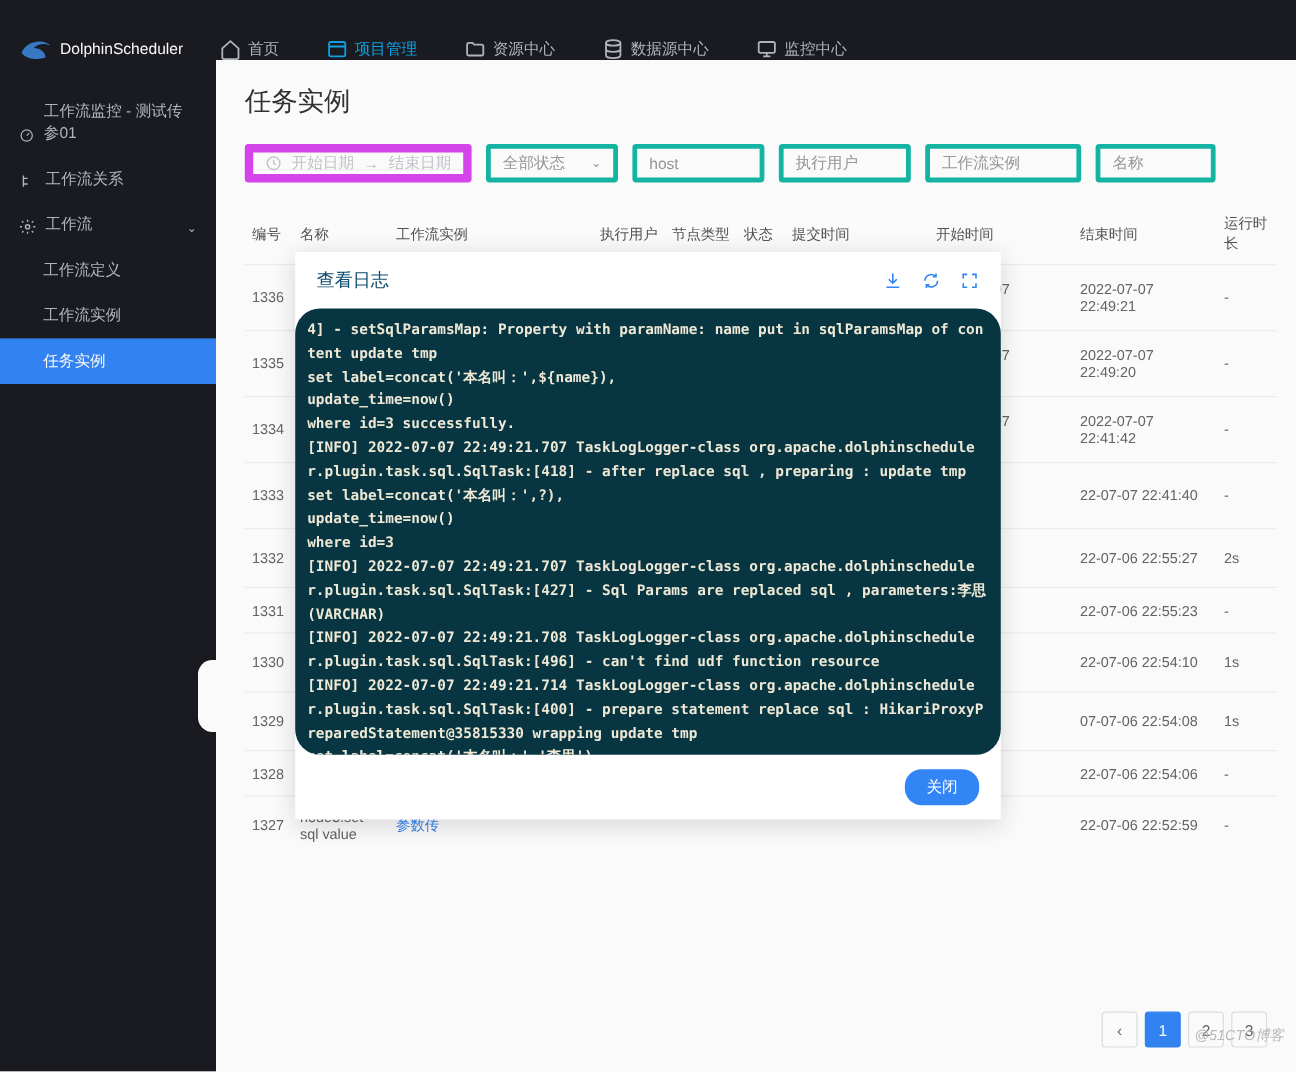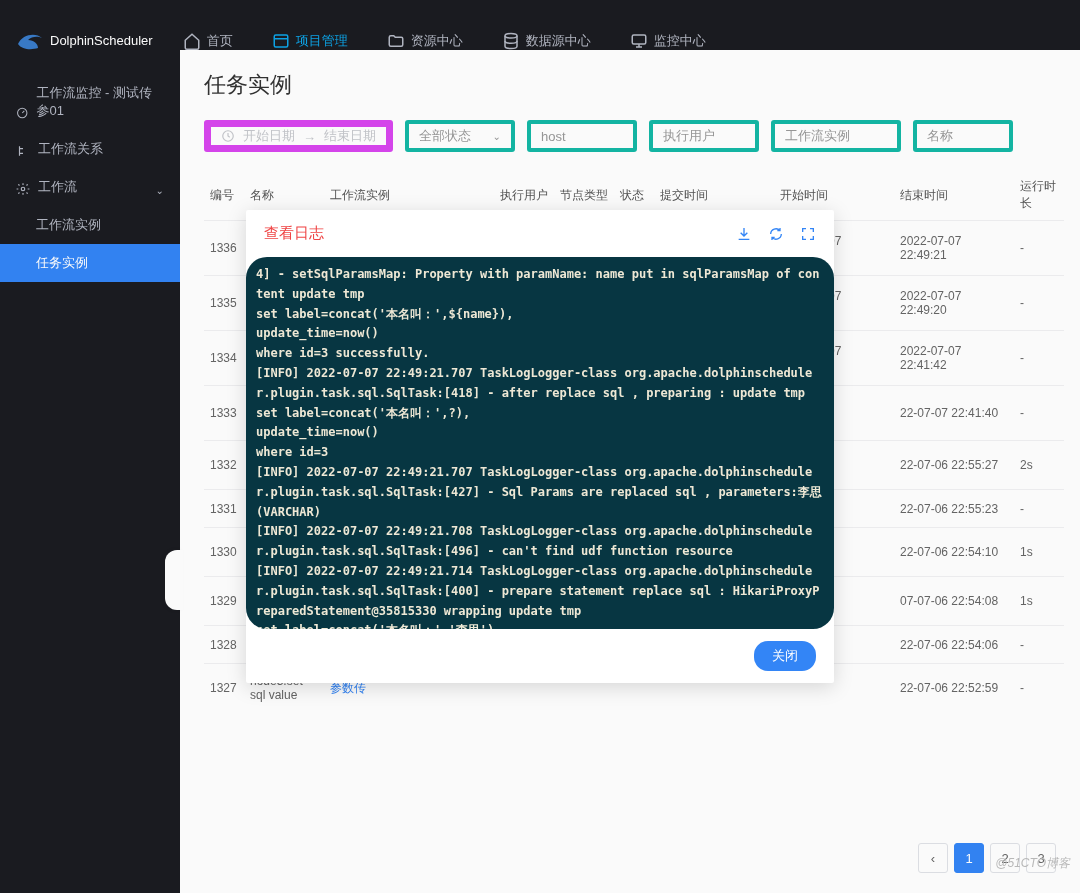--- a/index.html
+++ b/index.html
@@ -29,21 +29,21 @@
 td { padding: 10px 6px; font-size: 12px; color: #666; border-top: 1px solid #f0f0f2; vertical-align: middle; }
 .link { color: #3385f6; cursor: pointer; }
 .dot { display: inline-block; width: 14px; height: 14px; border: 1.5px solid #37b24d; border-radius: 50%; position: relative; }
 .dot:after { content: ""; position: absolute; left: 3px; top: 4px; width: 5px; height: 3px; border-left: 1.5px solid #37b24d; border-bottom: 1.5px solid #37b24d; transform: rotate(-45deg); }
 .paginate { position: absolute; bottom: 20px; right: 24px; display: flex; gap: 6px; align-items: center; }
 .pg { width: 30px; height: 30px; border: 1px solid #e0e2e7; border-radius: 3px; display: flex; align-items: center; justify-content: center; cursor: pointer; color: #666; }
 .pg.active { background: #3385f6; color: #fff; border-color: #3385f6; }
 .modal-mask { position: absolute; inset: 0; background: rgba(0,0,0,0.02); display: flex; align-items: center; justify-content: center; }
 .modal { width: 588px; background: #fff; border-radius: 2px; box-shadow: 0 4px 20px rgba(0,0,0,0.15); display: flex; flex-direction: column; }
 .modal-hd { display: flex; justify-content: space-between; align-items: center; padding: 14px 18px; }
-.modal-title { font-size: 15px; color: #ef4444; }
+.modal-title { font-size: 15px; color: #0c4a6e; }
 .modal-acts { display: flex; gap: 16px; }
 .m-ic { width: 16px; height: 16px; cursor: pointer; color: #3385f6; }
 .logbody { background: #073642; color: #eee8d5; font-family: Menlo, Consolas, monospace; font-size: 12px; line-height: 1.65; padding: 8px 10px; height: 372px; overflow: hidden; white-space: pre-wrap; word-break: break-all; font-weight: bold; border-radius: 21px; }
 .modal-ft { padding: 12px 18px; display: flex; justify-content: flex-end; }
 .btn-primary { background: #3385f6; color: #fff; border: none; border-radius: 14px; padding: 6px 18px; cursor: pointer; font-size: 13px; }
 .watermark { position: absolute; bottom: 21px; right: 10px; color: #b8b8b8; font-size: 12px; font-style: italic; }
 .notch { position: absolute; left: 165px; top: 550px; width: 18px; height: 60px; background: #fff; border-radius: 12px 0 0 12px; box-shadow: -2px 0 4px rgba(0,0,0,0.05); }
 </style>
 </head>
 <body>
@@ -109,20 +109,21 @@
         <span>工作流关系</span>
       </div>
     <div class="side-item">
         <svg class="side-ic" viewBox="0 0 24 24" fill="none" stroke="currentColor" stroke-width="2">
           <circle cx="12" cy="12" r="3"></circle>
           <path d="M12 2v3M12 19v3M4 12H1M23 12h-3M6 6l-2-2M20 20l-2-2M6 18l-2 2M20 4l-2 2"></path>
         </svg>
         <span>工作流</span>
         <span class="chev">⌄</span>
       </div>
+    <div class="side-sub">工作流定义</div>
     <div class="side-sub">工作流实例</div>
     <div class="side-sub active">任务实例</div>
   </div>
 
   <div class="main">
     <div class="page-title">任务实例</div>
     <div class="filters">
       <div class="date-range">
         <svg width="14" height="14" viewBox="0 0 24 24" fill="none" stroke="currentColor" stroke-width="2">
             <circle cx="12" cy="12" r="9"></circle>

